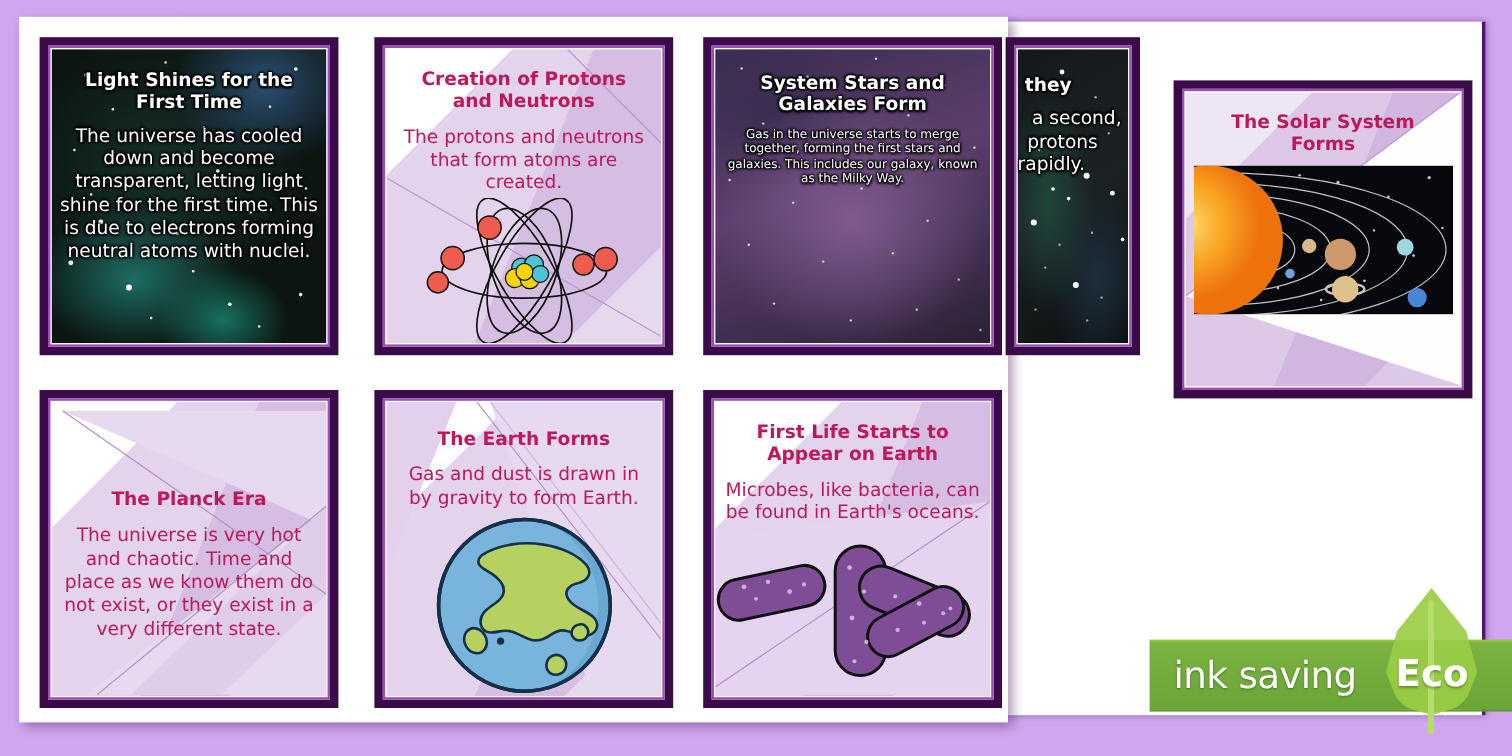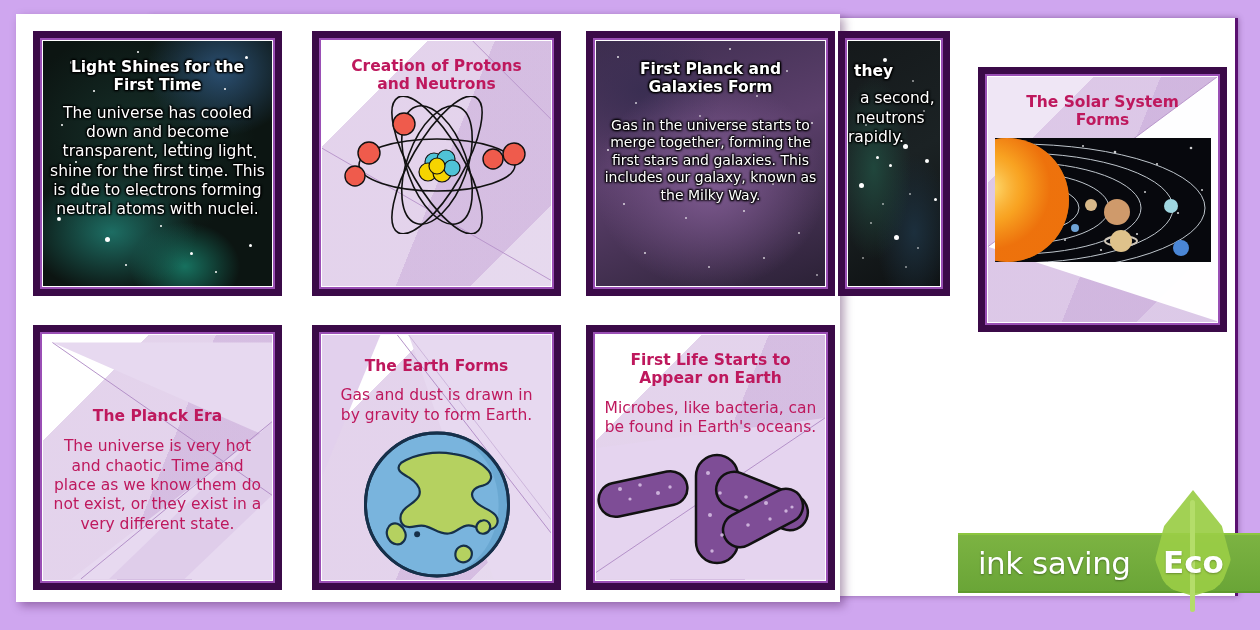--- a/index.html
+++ b/index.html
@@ -183,20 +183,21 @@
   </div>
 
   <div class="card light-card" id="card-protons">
     <div class="inner">
       <div class="bandbg"></div>
       <svg class="hairline" viewBox="0 0 243 259" preserveAspectRatio="none">
         <line x1="-10" y1="108" x2="250" y2="258" stroke="#b794ca" stroke-width="1"></line>
         <line x1="150" y1="-10" x2="255" y2="95" stroke="#b794ca" stroke-width="1"></line>
       </svg>
       <div class="title" style="font-size:15.5px;margin-top:16px;width:82%">Creation of Protons and Neutrons</div>
+      <div class="body" style="font-size:15.5px;margin-top:11px;width:92%">The protons and neutrons that form atoms are created.</div>
       <svg class="illo" width="190" height="138" viewBox="0 0 190 138" style="margin-top:2px">
         <g fill="none" stroke="#111" stroke-width="1.6">
           <ellipse cx="95" cy="69" rx="78" ry="26"></ellipse>
           <ellipse cx="95" cy="69" rx="78" ry="26" transform="rotate(60 95 69)"></ellipse>
           <ellipse cx="95" cy="69" rx="78" ry="26" transform="rotate(120 95 69)"></ellipse>
           <ellipse cx="95" cy="69" rx="30" ry="62" transform="rotate(20 95 69)"></ellipse>
           <ellipse cx="95" cy="69" rx="30" ry="62" transform="rotate(-20 95 69)"></ellipse>
         </g>
         <g>
           <circle cx="92" cy="66" r="9" fill="#4fc3d6" stroke="#111" stroke-width="1.2"></circle>
@@ -235,22 +236,22 @@
           <b style="left:77%;top:58%;width:2px;height:2px;opacity:.7"></b>
         <b style="left:12%;top:66%;width:2px;height:2px;opacity:.8"></b>
           <b style="left:39%;top:72%;width:2px;height:2px;opacity:.7"></b>
         <b style="left:64%;top:69%;width:2px;height:2px;opacity:.75"></b>
           <b style="left:88%;top:78%;width:2px;height:2px;opacity:.7"></b>
         <b style="left:21%;top:86%;width:2px;height:2px;opacity:.8"></b>
           <b style="left:49%;top:92%;width:2px;height:2px;opacity:.7"></b>
         <b style="left:73%;top:88%;width:2px;height:2px;opacity:.75"></b>
           <b style="left:96%;top:95%;width:2px;height:2px;opacity:.6"></b>
       </div>
-      <div class="title" style="font-size:15.5px;margin-top:19px;width:94%">First Planck and Galaxies Form</div>
-      <div class="body" style="font-size:14px;margin-top:20px;width:94%">Gas in the universe starts to merge together, forming the first stars and galaxies. This includes our galaxy, known as the Milky Way.</div>
+      <div class="title" style="font-size:15.5px;margin-top:19px;width:94%">System Stars and Galaxies Form</div>
+      <div class="body" style="font-size:10px;margin-top:10px;width:94%">Gas in the universe starts to merge together, forming the first stars and galaxies. This includes our galaxy, known as the Milky Way.</div>
     </div>
   </div>
 
   <div class="card dark-card" id="card-inflation">
     <div class="inner">
       <div class="space dark"></div>
       <div class="stars">
         <b style="left:38%;top:7%;width:4px;height:4px"></b>
           <b style="left:70%;top:16%;width:2px;height:2px;opacity:.6"></b>
         <b style="left:18%;top:34%;width:2px;height:2px;opacity:.6"></b>
@@ -265,21 +266,21 @@
           <b style="left:37%;top:66%;width:2px;height:2px;opacity:.6"></b>
         <b style="left:94%;top:64%;width:3px;height:3px"></b>
           <b style="left:24%;top:74%;width:2px;height:2px;opacity:.6"></b>
         <b style="left:50%;top:79%;width:5px;height:5px"></b>
           <b style="left:75%;top:84%;width:2px;height:2px;opacity:.6"></b>
         <b style="left:15%;top:88%;width:2px;height:2px;opacity:.55"></b>
           <b style="left:62%;top:92%;width:2px;height:2px;opacity:.55"></b>
       </div>
       <div class="title" style="font-size:15.5px;margin-top:21px;width:100%;text-align:left;padding-left:6px;box-sizing:border-box">they</div>
       <div class="body" style="font-size:15.5px;margin-top:9px;width:100%;text-align:left;padding-left:12px;box-sizing:border-box">a second,</div>
-      <div class="body" style="font-size:15.5px;width:100%;text-align:left;padding-left:8px;box-sizing:border-box">neutrons</div>
+      <div class="body" style="font-size:15.5px;width:100%;text-align:left;padding-left:8px;box-sizing:border-box">protons</div>
       <div class="body" style="font-size:15.5px;width:100%;text-align:left;padding-left:0;box-sizing:border-box">rapidly.</div>
     </div>
   </div>
 
   <div class="card light-card" id="card-solar-system">
     <div class="inner">
       <div class="bandbg" style="background:#efe6f5"></div>
       <svg class="hairline" viewBox="0 0 243 259" preserveAspectRatio="none">
         <polygon points="243,0 243,259 0,180" fill="#ffffff" opacity="0.98"></polygon>
         <line x1="243" y1="0" x2="0" y2="180" stroke="#b794ca" stroke-width="1"></line>

